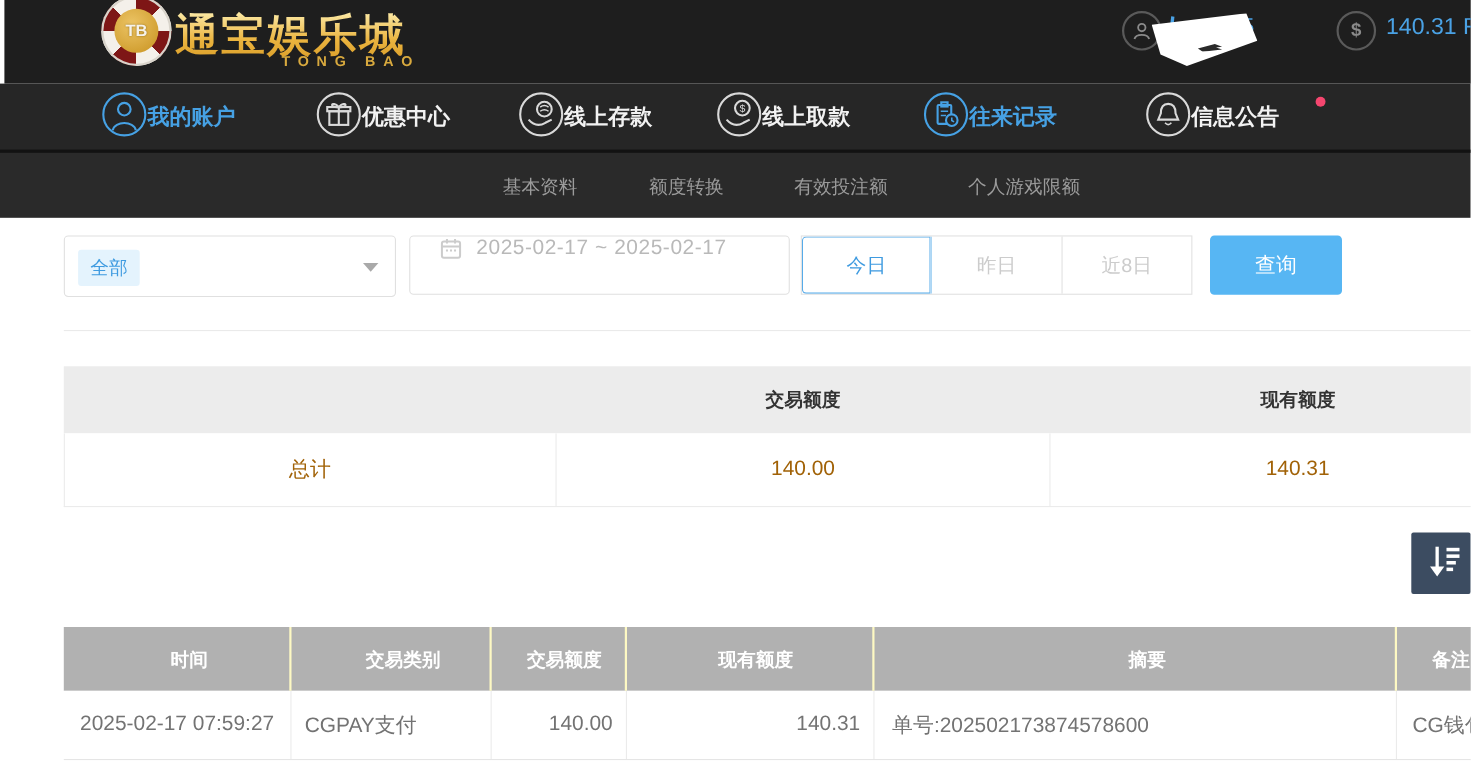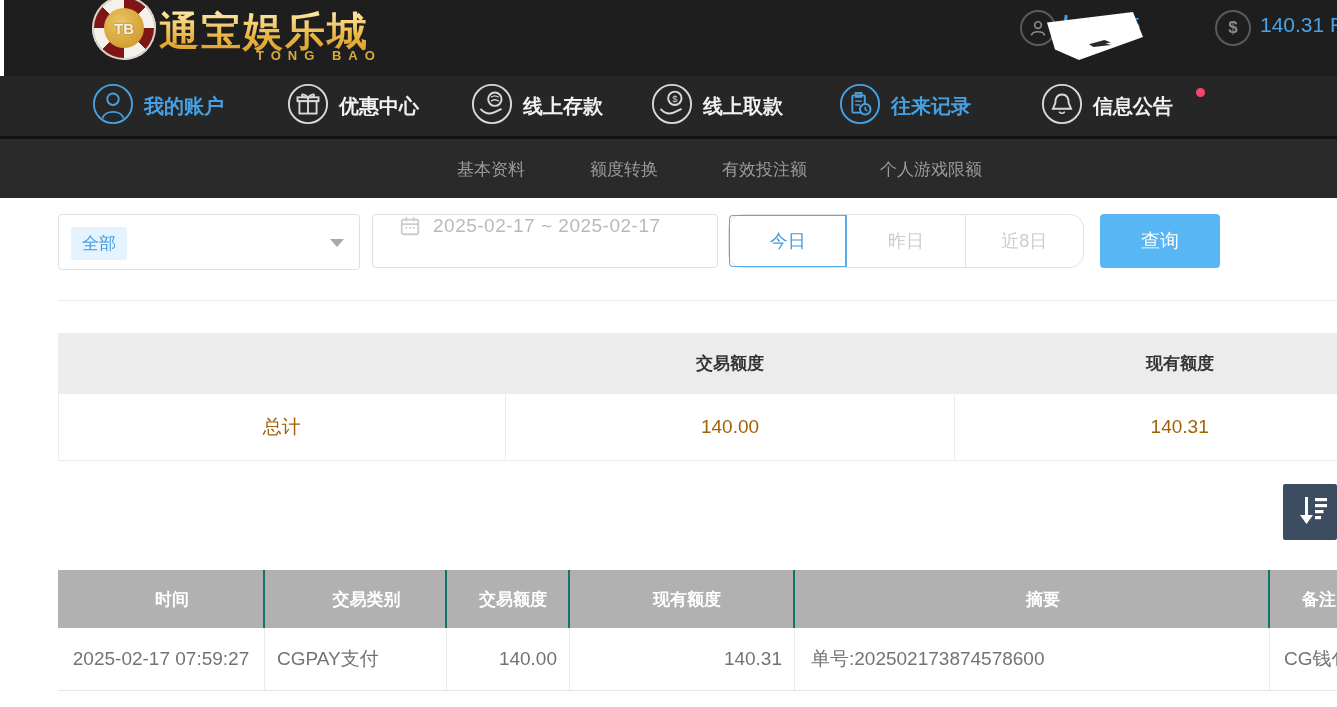--- a/index.html
+++ b/index.html
@@ -28,37 +28,37 @@
   .uname-suffix{left:1113px;top:13px;font-size:21px;color:#4aa2e5;}
   .balance{left:1256px;top:13px;font-size:21px;color:#4aa2e5;white-space:nowrap;}
   .scribble{left:1041px;top:12px;width:100px;height:48px;background:#fff;
         clip-path:polygon(2% 22%,88% 0%,98% 52%,34% 100%,10% 78%);}
   .scribble-mark{left:1085px;top:40px;width:22px;height:7px;
         clip-path:polygon(0 60%,70% 0,100% 35%,75% 45%,100% 70%,20% 100%);background:#2a2a2a;}
   .uname-stroke{left:1060px;top:15px;width:3px;height:13px;background:#4aa2e5;transform:rotate(6deg);}
 
   
   .navbar{left:0;top:76px;width:1337px;height:60px;background:#262626;border-bottom:3px solid #121212;}
-  .nav-item{top:8px;height:44px;display:flex;align-items:center;gap:10px;cursor:pointer;}
+  .nav-item{top:8px;height:44px;display:flex;align-items:center;cursor:pointer;}
   .nav-label{font-size:20px;font-weight:bold;color:#f2f2f2;white-space:nowrap;}
   .nav-item.active .nav-label{color:#46a1e4;}
   .badge-dot{left:1196px;top:12px;width:9px;height:9px;border-radius:50%;background:#f5466f;}
 
   
   .subnav{left:0;top:139px;width:1337px;height:59px;background:#2a2a2a;}
   .subnav-item{top:19px;font-size:17px;color:#9b9b9b;cursor:pointer;white-space:nowrap;}
 
   
   .select-box{left:58px;top:214px;width:300px;height:54px;border:1px solid #e0e0e0;border-radius:4px;background:#fff;cursor:pointer;}
   .select-tag{left:12px;top:12px;padding:5px 11px;background:#e4f3fd;color:#3f9be0;font-size:17px;border-radius:3px;}
   .caret{left:271px;top:24px;width:0;height:0;border-left:7px solid transparent;border-right:7px solid transparent;border-top:8px solid #a9a9a9;}
   .date-box{left:372px;top:214px;width:346px;height:54px;border:1px solid #e0e0e0;border-radius:4px;background:#fff;
         display:flex;gap:12px;padding-left:26px;box-sizing:border-box;cursor:pointer;}
   .date-text{font-size:19px;color:#b9b9b9;letter-spacing:.5px;}
-  .seg-group{left:728px;top:214px;width:356px;height:54px;border:1px solid #e2e2e2;border-radius:14px;background:#fff;display:flex;box-sizing:border-box;}
+  .seg-group{left:728px;top:214px;width:356px;height:54px;border:1px solid #e2e2e2;border-radius:0;background:#fff;display:flex;box-sizing:border-box;}
   .seg-btn{flex:1;display:flex;align-items:center;justify-content:center;font-size:18px;color:#ccc;cursor:pointer;border-right:1px solid #e2e2e2;}
   .seg-btn:last-child{border-right:none;}
   .seg-btn.active{color:#3f9be0;box-shadow:0 0 0 1px #57abe9 inset;border-right-color:#57abe9;border-radius:4px 0 0 4px;}
   .query-btn{left:1100px;top:214px;width:120px;height:54px;background:#57b6f3;border:none;border-radius:4px;
         color:#fff;font-size:19px;display:flex;align-items:center;justify-content:center;cursor:pointer;}
   .divider{left:58px;top:300px;width:1279px;height:1px;background:#eaeaea;}
 
   
   .sum-table{left:58px;top:333px;width:1347px;}
   .sum-head{display:flex;height:61px;background:#ececec;}
@@ -67,21 +67,21 @@
   .sum-row .c{display:flex;align-items:center;justify-content:center;font-size:19px;color:#a16207;border-right:1px solid #ebebeb;}
   .c1{width:447px;}.c2{width:450px;}.c3{width:450px;}
 
   
   .sort-btn{left:1283px;top:484px;width:54px;height:56px;background:#3c4c61;border:none;border-radius:2px;
         display:flex;align-items:center;justify-content:center;cursor:pointer;}
 
   
   .rec-table{left:58px;top:570px;width:1362px;}
   .rec-head{display:flex;height:58px;background:#b1b1b1;}
-  .rec-head .h{display:flex;align-items:center;justify-content:center;font-size:17px;font-weight:bold;color:#fff;border-right:2px solid #0f766e;box-sizing:border-box;padding-left:23px;}
+  .rec-head .h{display:flex;align-items:center;justify-content:center;font-size:17px;font-weight:bold;color:#fff;border-right:2px solid #fef9c3;box-sizing:border-box;padding-left:23px;}
   .rec-head .h:last-child{border-right:none;}
   .rec-row{display:flex;height:62px;background:#fff;border-bottom:1px solid #e5e5e5;}
   .rec-row .d{display:flex;align-items:center;font-size:19px;color:#737373;border-right:1px solid #ebebeb;box-sizing:border-box;}
   .rec-row .d:last-child{border-right:none;}
   .w-time{width:207px;justify-content:center;}
   .w-type{width:182px;padding-left:12px;}
   .w-amt{width:123px;justify-content:flex-end;padding-right:12px;}
   .w-cur{width:225px;justify-content:flex-end;padding-right:12px;}
   .w-sum{width:475px;padding-left:16px;}
   .w-rem{width:150px;padding-left:14px;white-space:nowrap;overflow:hidden;}

